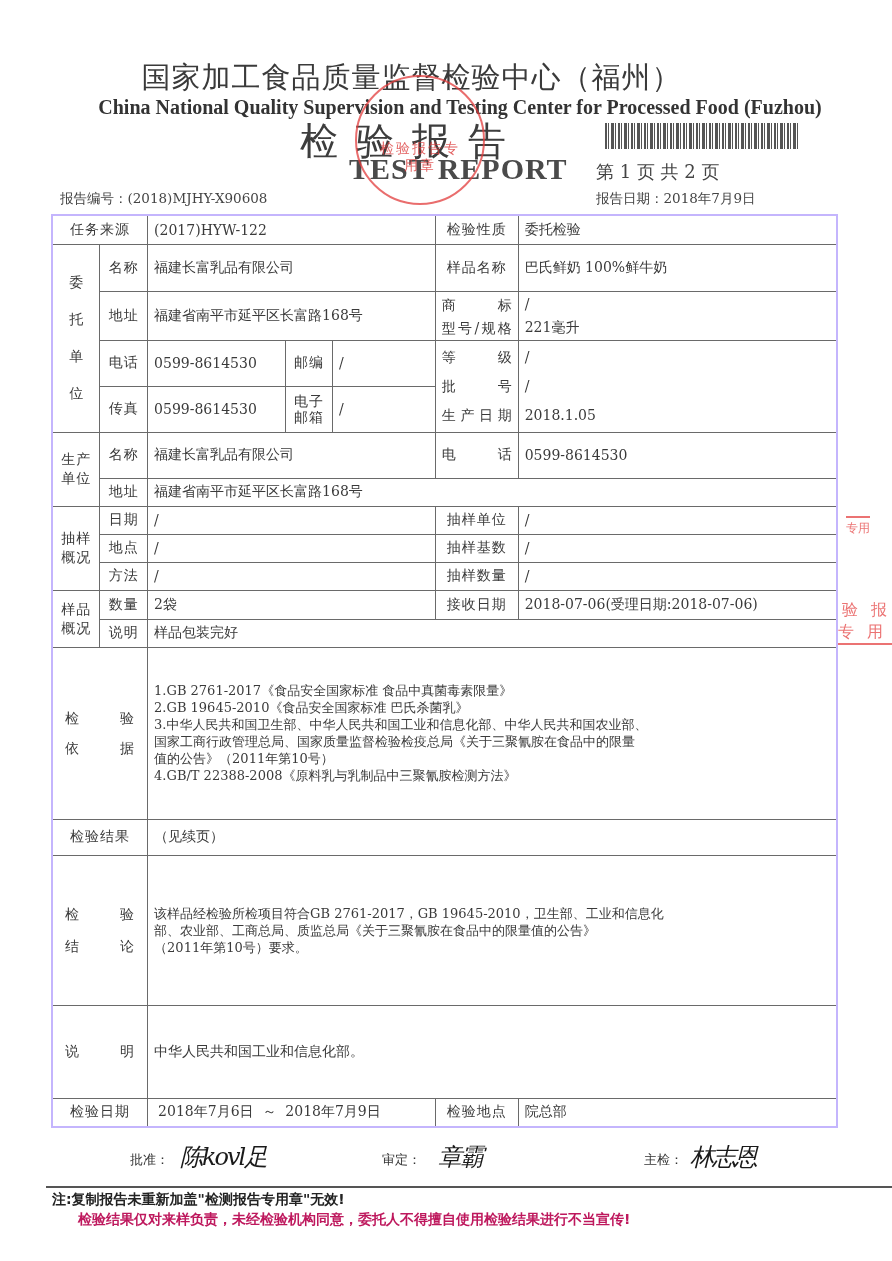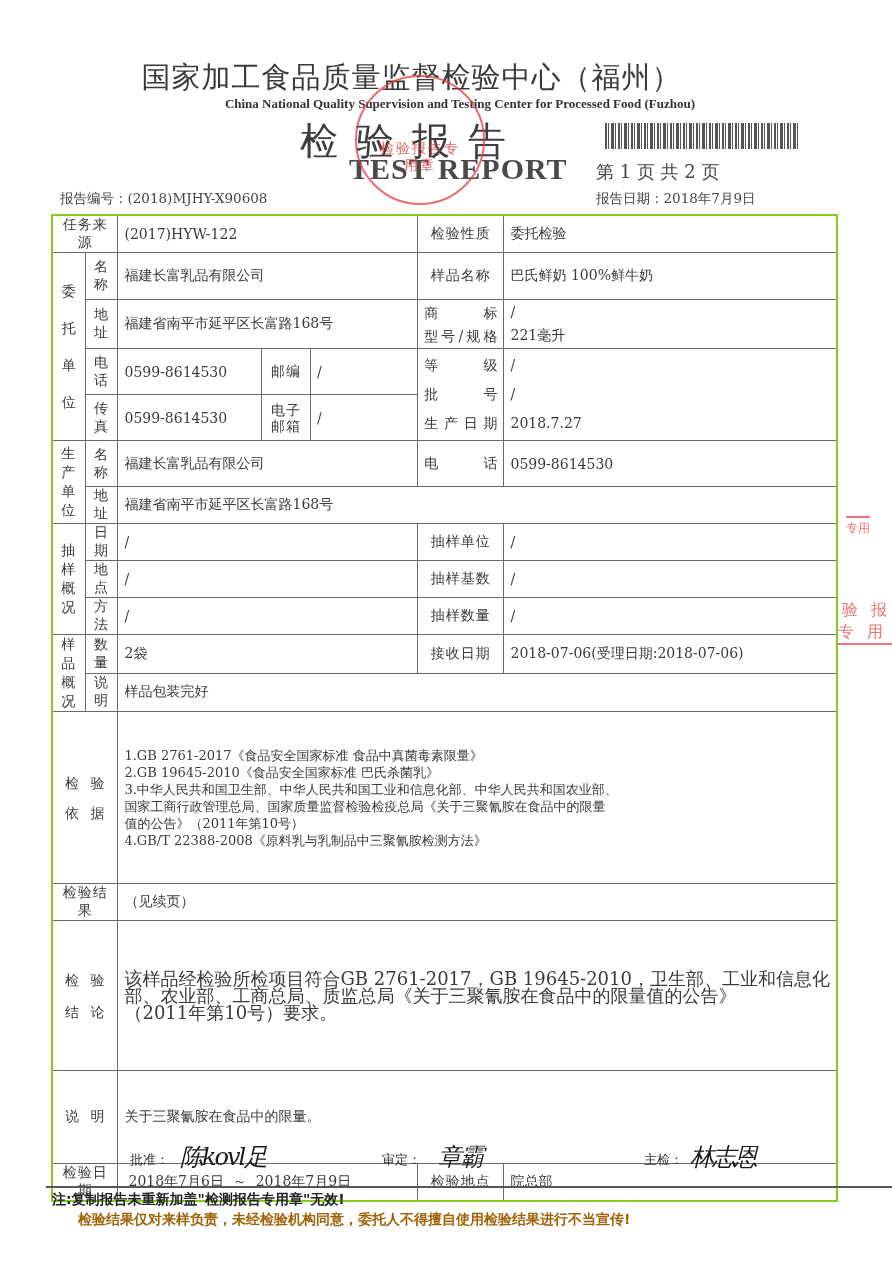--- a/index.html
+++ b/index.html
@@ -2,56 +2,56 @@
 <html><head>
 <meta charset="utf-8">
 <style>
   * { box-sizing: border-box; margin: 0; padding: 0; }
   html, body { width: 892px; height: 1261px; background: #ffffff; overflow: hidden; }
   body { position: relative; font-family: "DejaVu Serif", "Liberation Serif", serif; color: #333; }
 
   .abs { position: absolute; }
 
   .title-cn { left: 0; width: 823px; top: 58px; text-align: center; font-size: 29px; letter-spacing: 1px; color: #3a3a3a; font-family: "DejaVu Sans", sans-serif; }
-  .title-en { left: 0; width: 892px; top: 96px; text-align: center; font-size: 13px; font-weight: bold; color: #333; font-family: "Liberation Serif", serif; padding-left: 28px; }
+  .title-en { left: 0; width: 892px; top: 96px; text-align: center; font-size: 20px; font-weight: bold; color: #333; font-family: "Liberation Serif", serif; padding-left: 28px; }
   .title-report-cn { left: 300px; width: 290px; top: 116px; text-align: left; font-size: 38px; letter-spacing: 18px; color: #3d3d3d; font-family: "DejaVu Sans", sans-serif; }
   .title-report-en { left: 333px; top: 152px; font-size: 30px; font-weight: bold; color: #4a4a4a; font-family: "Liberation Serif", serif; letter-spacing: 1px; margin-left: 16px; }
 
   .barcode { left: 605px; top: 123px; width: 193px; height: 26px;
     background: repeating-linear-gradient(90deg,#555 0 2px,#fff 2px 3px,#555 3px 4px,#fff 4px 6px,#555 6px 9px,#fff 9px 10px,#555 10px 11px,#fff 11px 13px); }
   .page-info { left: 596px; top: 160px; font-size: 18px; color: #444; }
   .report-no { left: 60px; top: 190px; font-size: 13.5px; color: #444; }
   .report-date { left: 596px; top: 190px; font-size: 13.5px; color: #444; }
 
   .stamp { left: 355px; top: 75px; width: 130px; height: 130px; border: 2.5px solid rgba(225,60,60,0.75); border-radius: 50%; }
   .stamp-text { left: 380px; top: 140px; width: 80px; font-size: 14px; color: rgba(220,60,60,0.8); text-align: center; line-height: 17px; letter-spacing: 2px; }
   .stamp-side { left: 838px; top: 510px; width: 77px; height: 140px; color: rgba(230,80,80,0.8); font-size: 16px; }
   .stamp-side .s1 { position: absolute; left: 8px; top: 6px; font-size: 12px; border-top: 2px solid rgba(230,80,80,0.8); padding-top: 2px; }
   .stamp-side .s2 { position: absolute; left: 4px; top: 90px; letter-spacing: 4px; }
   .stamp-side .s3 { position: absolute; left: 0px; top: 112px; letter-spacing: 4px; border-bottom: 2px solid rgba(230,80,80,0.8); }
 
-  table.report { position: absolute; left: 51px; top: 214px; width: 787px; border-collapse: collapse; border: 2px solid #84cc16; font-size: 14px; }
+  table.report { position: absolute; left: 51px; top: 214px; width: 787px; border-collapse: collapse; border: 2px solid #c4b5fd; font-size: 14px; }
   table.report td { border: 1.2px solid #6a6a6a; padding: 0 6px; vertical-align: middle; color: #3a3a3a; }
   td.lbl { text-align: center; letter-spacing: 1px; }
   td.lbl-just { text-align: justify; text-align-last: justify; padding: 0 6px 0 8px; margin-left: 22px; }
   td.vert { text-align: center; line-height: 2.4; }
   td.val { text-align: left; }
   .stack { display: block; line-height: 23px; }
   .small2 { font-size: 14px; line-height: 16px; text-align: center; }
   .basis-list { font-size: 13px; line-height: 17px; padding: 6px 0; }
   .basis-list div { white-space: nowrap; }
-  .conclusion { font-size: 18px; line-height: 17px; margin-left: 19px; }
+  .conclusion { font-size: 13px; line-height: 17px; margin-left: 19px; }
 
   .sig-row { left: 0; top: 1143px; width: 864px; height: 34px; font-size: 13px; color: #333; }
   .sig-label { position: absolute; font-size: 13px; top: 8px; }
   .sig-mark { position: absolute; font-family: "DejaVu Serif", serif; font-style: italic; font-size: 24px; color: #1a1a1a; letter-spacing: -2px; top: -2px; }
 
   .bottom-line { left: 46px; top: 1186px; width: 846px; height: 0; border-top: 2px solid #555; }
   .note1 { left: 52px; top: 1191px; font-size: 14px; font-weight: bold; color: #222; font-family: "DejaVu Sans", sans-serif; }
-  .note2 { left: 78px; top: 1211px; font-size: 14px; font-weight: bold; color: #a16207; font-family: "DejaVu Sans", sans-serif; }
+  .note2 { left: 78px; top: 1211px; font-size: 14px; font-weight: bold; color: #be185d; font-family: "DejaVu Sans", sans-serif; }
 </style>
 </head>
 <body>
 
 <div class="abs title-cn">国家加工食品质量监督检验中心（福州）</div>
 <div class="abs title-en">China National Quality Supervision and Testing Center for Processed Food (Fuzhou)</div>
 <div class="abs title-report-cn">检验报告</div>
 <div class="abs title-report-en">TEST REPORT</div>
 
 <div class="abs stamp"></div>
@@ -119,21 +119,21 @@
     <td class="lbl">邮编</td>
     <td class="val">/</td>
     <td rowspan="2" class="lbl-just">
       <span class="stack" style="white-space:pre;line-height:29px">等    级</span>
       <span class="stack" style="white-space:pre;line-height:29px">批    号</span>
       <span class="stack" style="line-height:29px">生产日期</span>
     </td>
     <td rowspan="2" class="val">
       <span class="stack" style="line-height:29px">/</span>
       <span class="stack" style="line-height:29px">/</span>
-      <span class="stack" style="line-height:29px">2018.7.27</span>
+      <span class="stack" style="line-height:29px">2018.1.05</span>
     </td>
   </tr>
 
   <tr style="height:46px">
     <td class="lbl">传真</td>
     <td class="val">0599-8614530</td>
     <td class="lbl small2" style="padding:0 2px">
       <span class="stack" style="line-height:16px">电子</span>
       <span class="stack" style="line-height:16px">邮箱</span>
     </td>
@@ -243,21 +243,21 @@
     </td>
   </tr>
 
   <tr style="height:93px">
     <td colspan="2" class="lbl">
       <div style="display:flex;justify-content:space-between;padding:0 6px">
             <span>说</span>
             <span>明</span>
           </div>
     </td>
-    <td colspan="5" class="val">关于三聚氰胺在食品中的限量。</td>
+    <td colspan="5" class="val">中华人民共和国工业和信息化部。</td>
   </tr>
 
   <tr style="height:29px">
     <td colspan="2" class="lbl">检验日期</td>
     <td colspan="3" class="val" style="white-space:pre;padding-left:10px">2018年7月6日  ～  2018年7月9日</td>
     <td class="lbl">检验地点</td>
     <td class="val">院总部</td>
   </tr>
 </tbody>
   </table>

